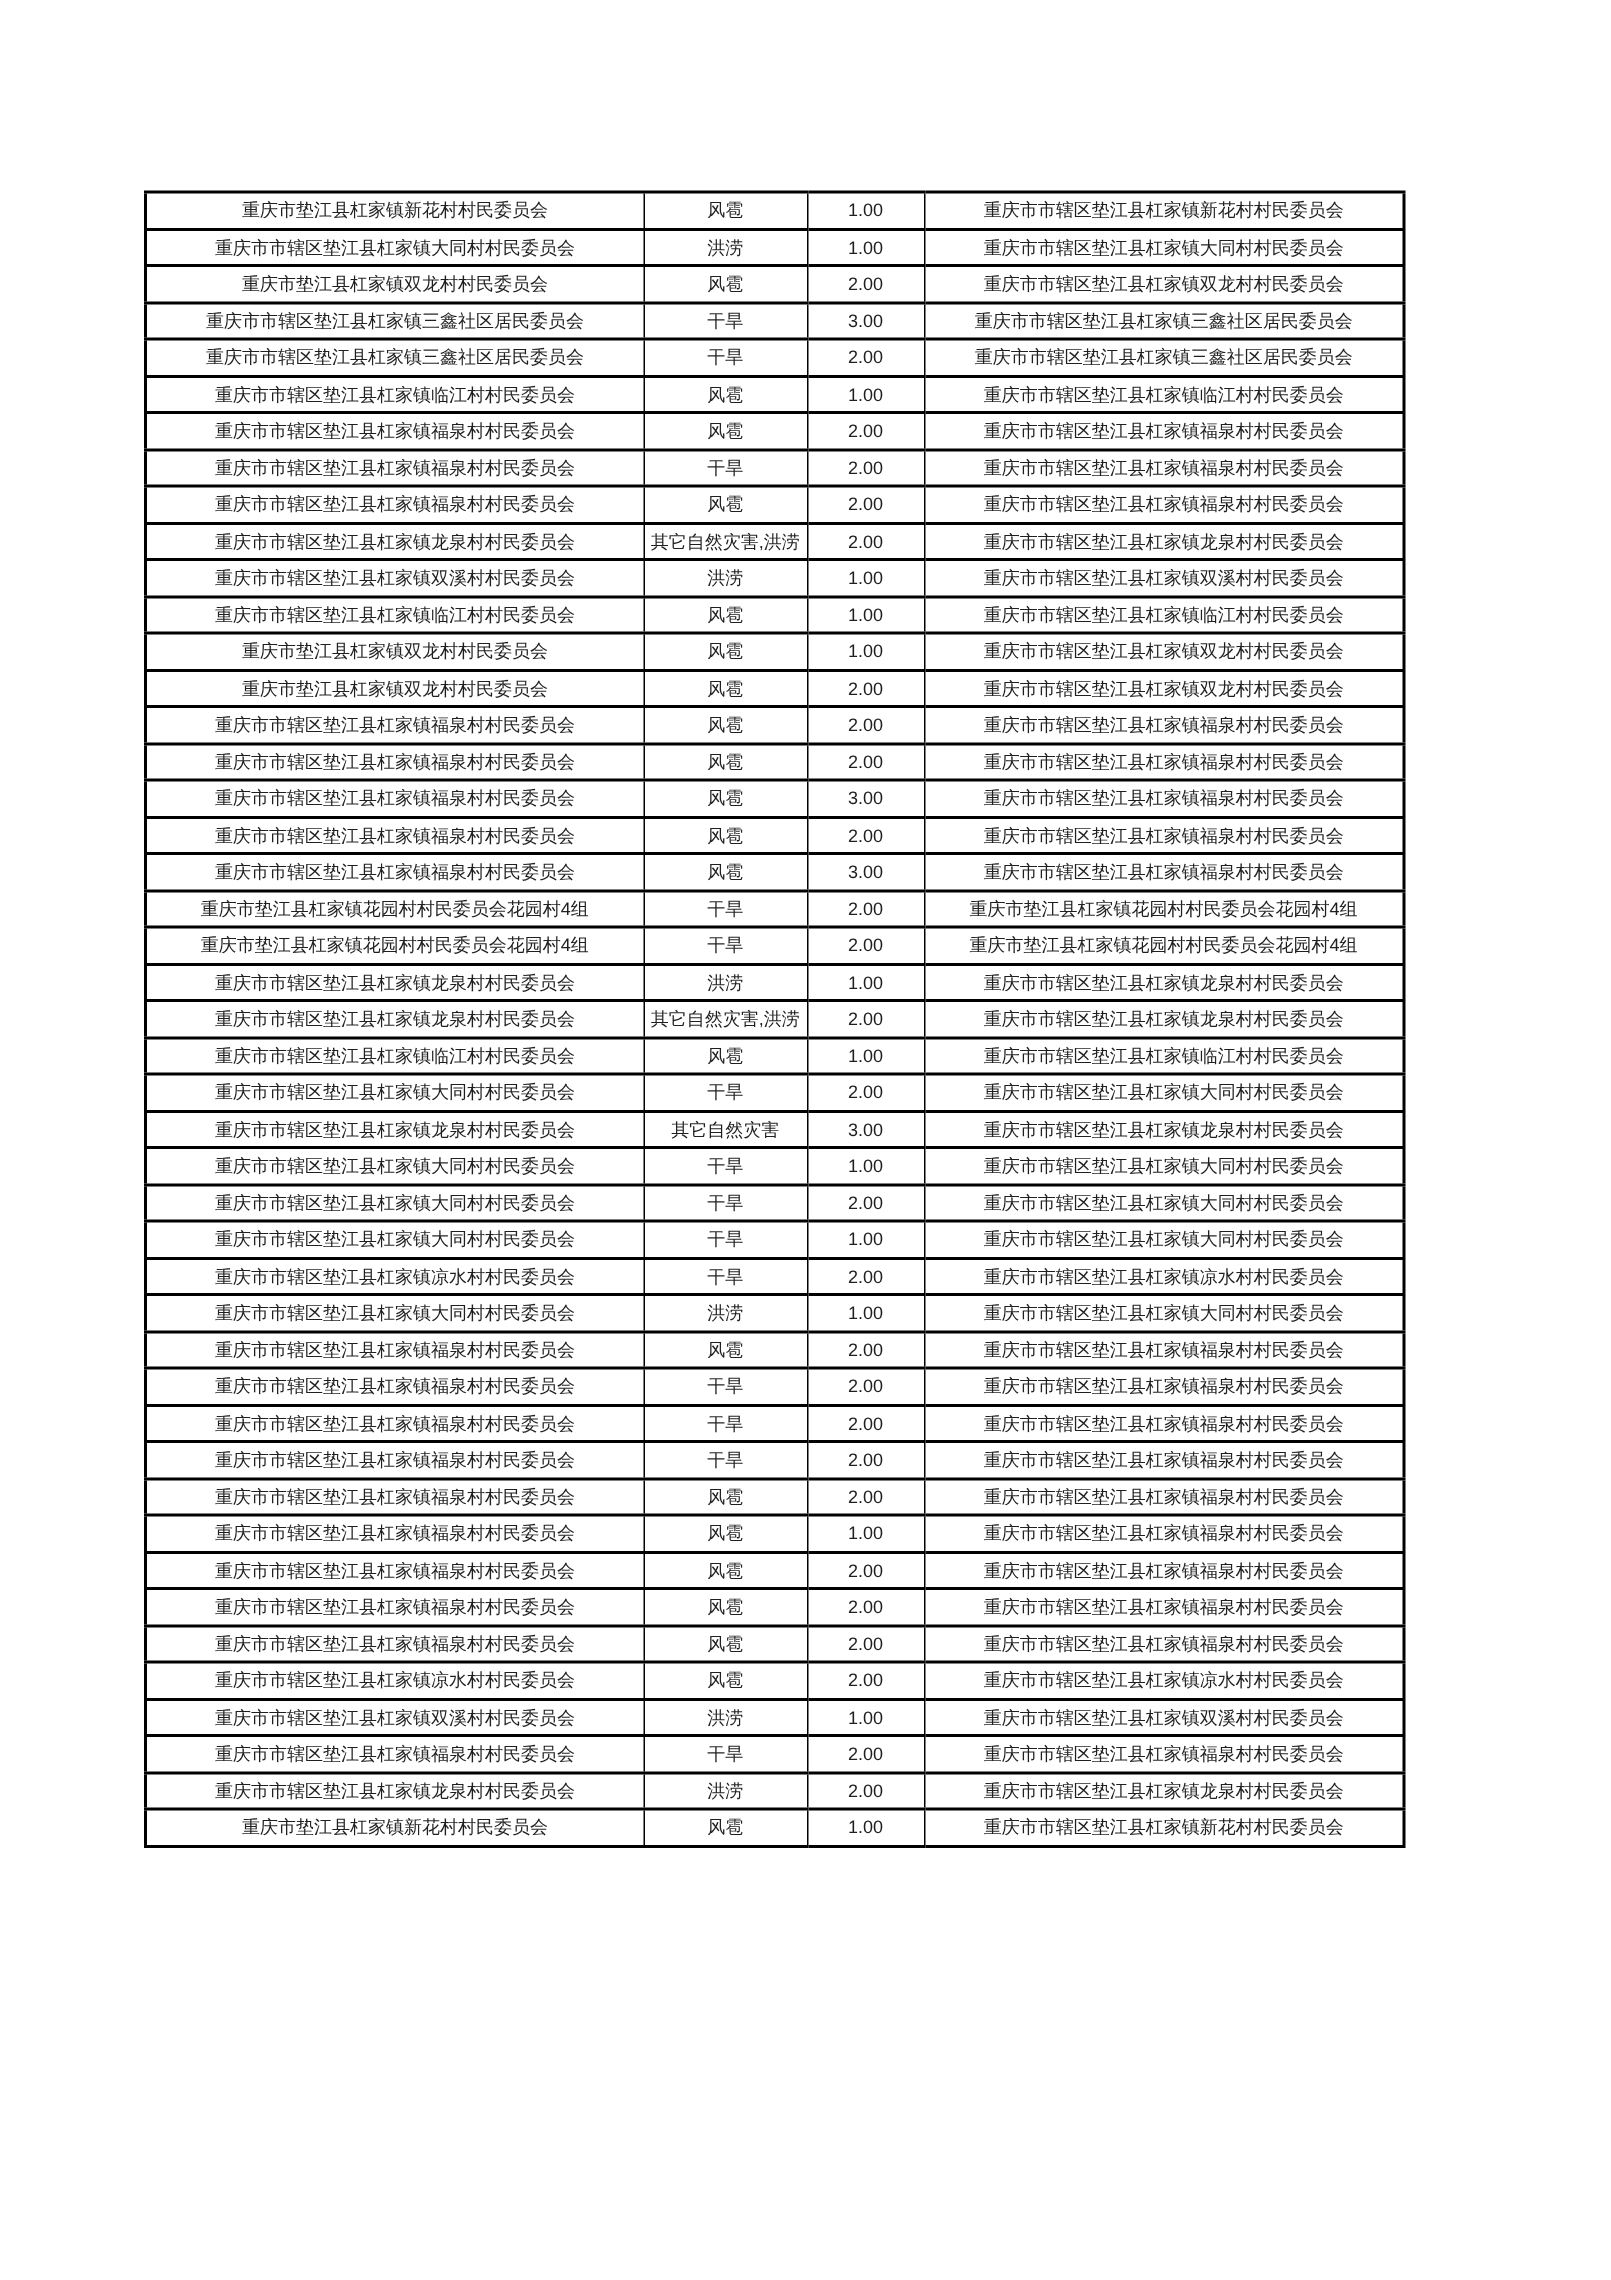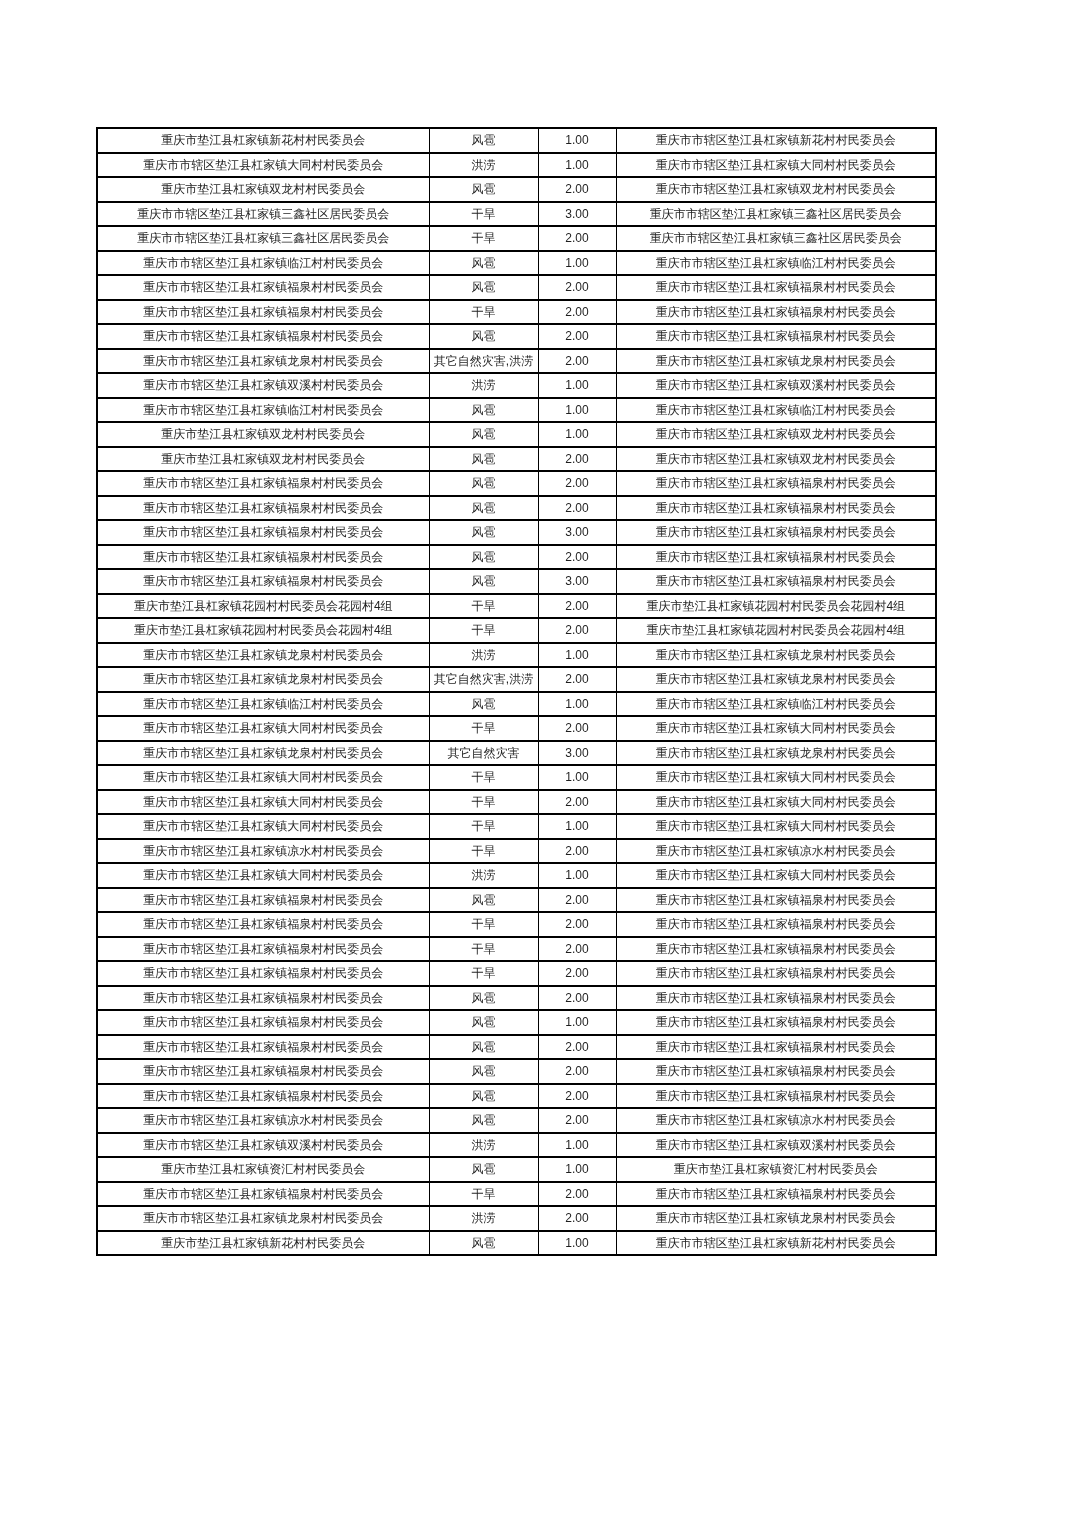--- a/index.html
+++ b/index.html
@@ -307,26 +307,20 @@
           <td>2.00</td>
           <td>重庆市市辖区垫江县杠家镇凉水村村民委员会</td>
         </tr>
         <tr>
           <td>重庆市市辖区垫江县杠家镇双溪村村民委员会</td>
           <td>洪涝</td>
           <td>1.00</td>
           <td>重庆市市辖区垫江县杠家镇双溪村村民委员会</td>
         </tr>
         <tr>
-          <td>重庆市垫江县杠家镇资汇村村民委员会</td>
-          <td>风雹</td>
-          <td>1.00</td>
-          <td>重庆市垫江县杠家镇资汇村村民委员会</td>
-        </tr>
-        <tr>
           <td>重庆市市辖区垫江县杠家镇福泉村村民委员会</td>
           <td>干旱</td>
           <td>2.00</td>
           <td>重庆市市辖区垫江县杠家镇福泉村村民委员会</td>
         </tr>
         <tr>
           <td>重庆市市辖区垫江县杠家镇龙泉村村民委员会</td>
           <td>洪涝</td>
           <td>2.00</td>
           <td>重庆市市辖区垫江县杠家镇龙泉村村民委员会</td>

